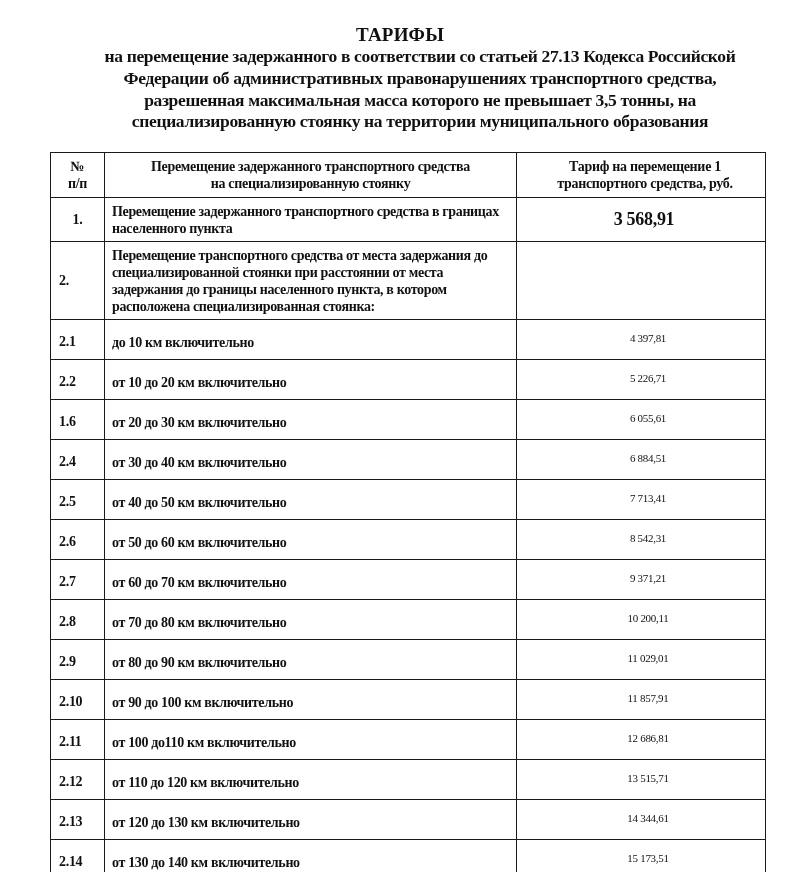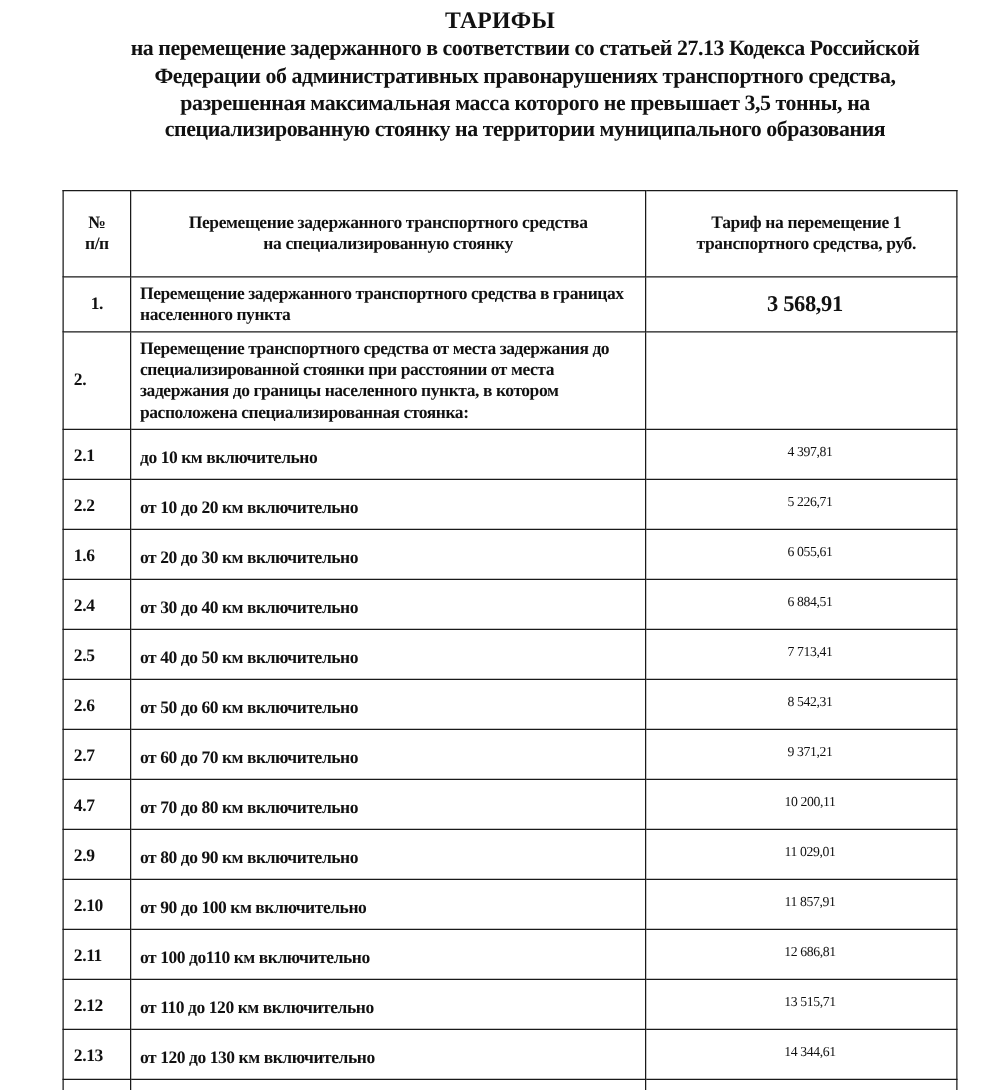--- a/index.html
+++ b/index.html
@@ -11,21 +11,21 @@
       width: 800px;
       height: 872px;
       position: relative;
       overflow: hidden;
       font-family: "Liberation Serif", "DejaVu Serif", serif;
       color: #111111;
     }
     .title-block {
       position: absolute;
       left: 0;
-      top: 6px;
+      top: 24px;
       width: 800px;
       text-align: center;
       font-weight: bold;
     }
     .title-main {
       font-size: 19px;
       line-height: 22px;
       letter-spacing: 0.2px;
     }
     .title-sub {
@@ -120,21 +120,21 @@
     <col class="c-num">
     <col class="c-desc">
     <col class="c-tariff">
   </colgroup>
   <thead>
     <tr>
       <th>
         <div>№</div>
         <div>п/п</div>
       </th>
-      <th style="padding:12px 40px;">Перемещение задержанного транспортного средства на специализированную стоянку</th>
+      <th style="padding:0 40px;">Перемещение задержанного транспортного средства на специализированную стоянку</th>
       <th style="padding:0 22px 0 30px;">Тариф на перемещение 1 транспортного средства, руб.</th>
     </tr>
   </thead>
   <tbody>
     <tr class="row-1">
       <td class="num num-center">1.</td>
       <td class="desc desc-multi">Перемещение задержанного транспортного средства в границах населенного пункта</td>
       <td class="tariff tariff-bold">3 568,91</td>
     </tr>
     <tr class="row-2">
@@ -171,21 +171,21 @@
       <td class="num">2.6</td>
       <td class="desc">от 50 до 60 км включительно</td>
       <td class="tariff">8 542,31</td>
     </tr>
     <tr class="sub-row">
       <td class="num">2.7</td>
       <td class="desc">от 60 до 70 км включительно</td>
       <td class="tariff">9 371,21</td>
     </tr>
     <tr class="sub-row">
-      <td class="num">4.7</td>
+      <td class="num">2.8</td>
       <td class="desc">от 70 до 80 км включительно</td>
       <td class="tariff">10 200,11</td>
     </tr>
     <tr class="sub-row">
       <td class="num">2.9</td>
       <td class="desc">от 80 до 90 км включительно</td>
       <td class="tariff">11 029,01</td>
     </tr>
     <tr class="sub-row">
       <td class="num">2.10</td>

